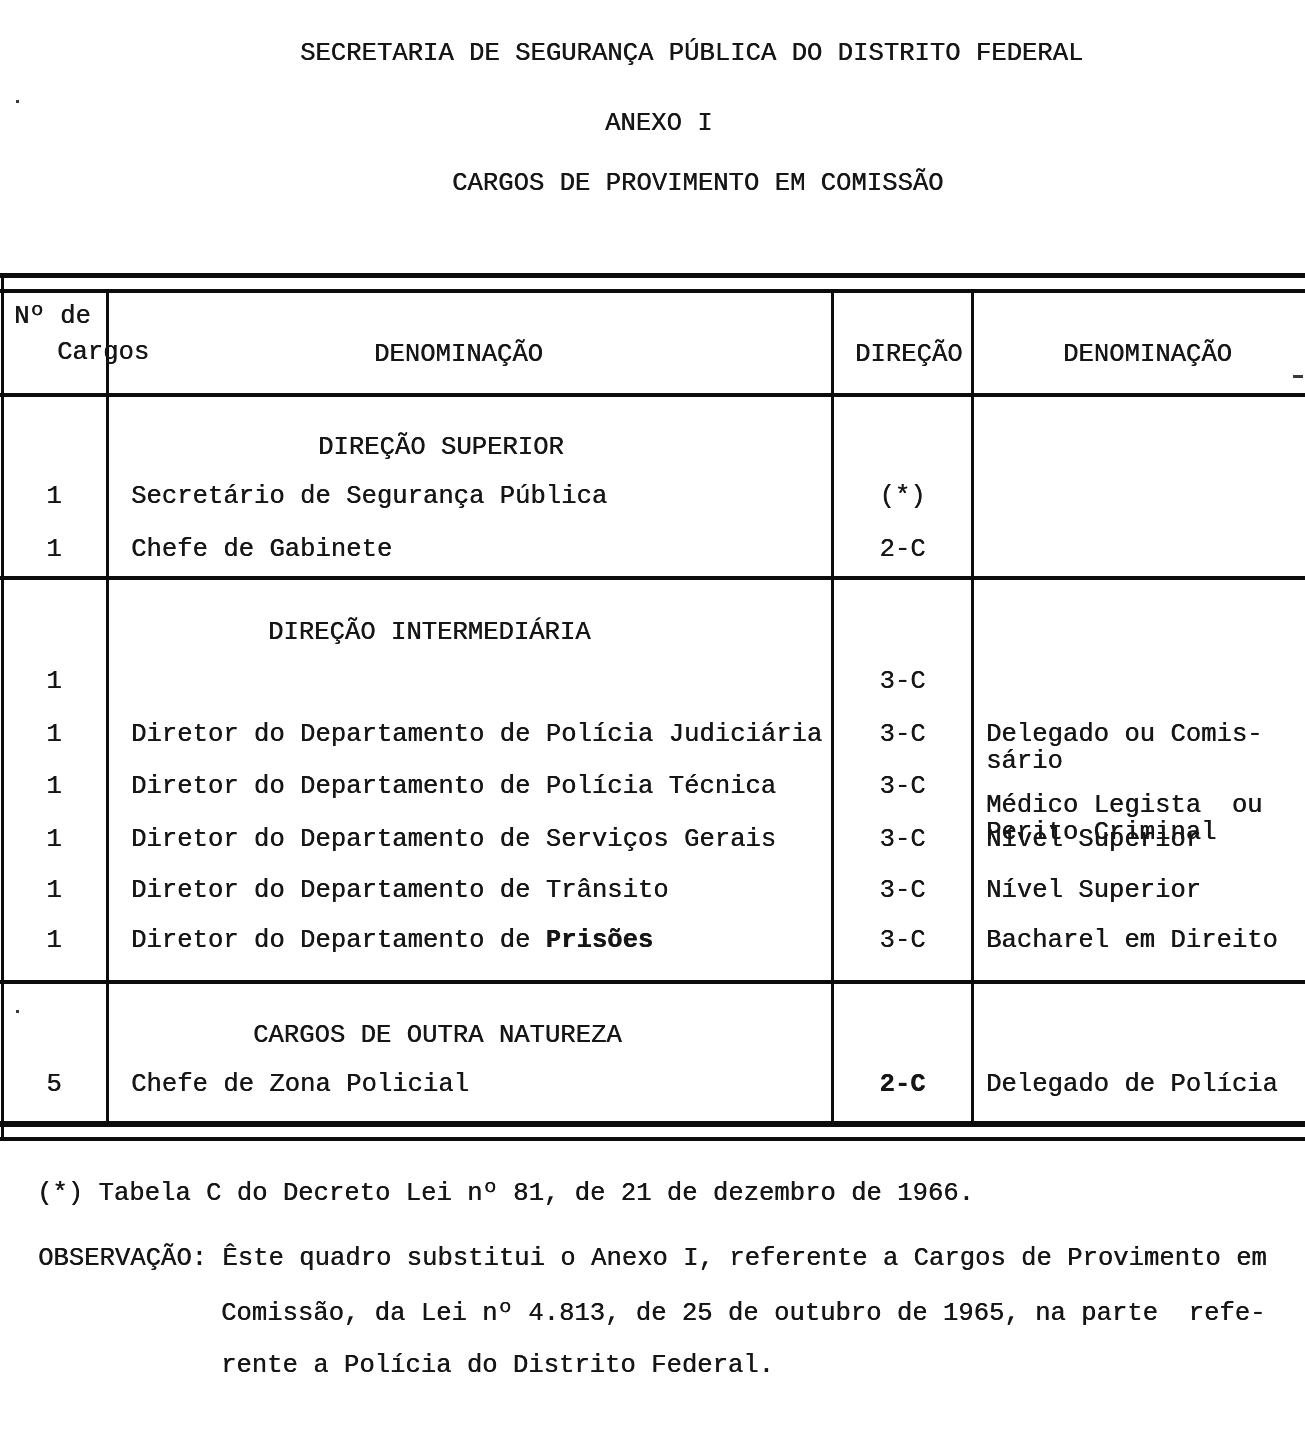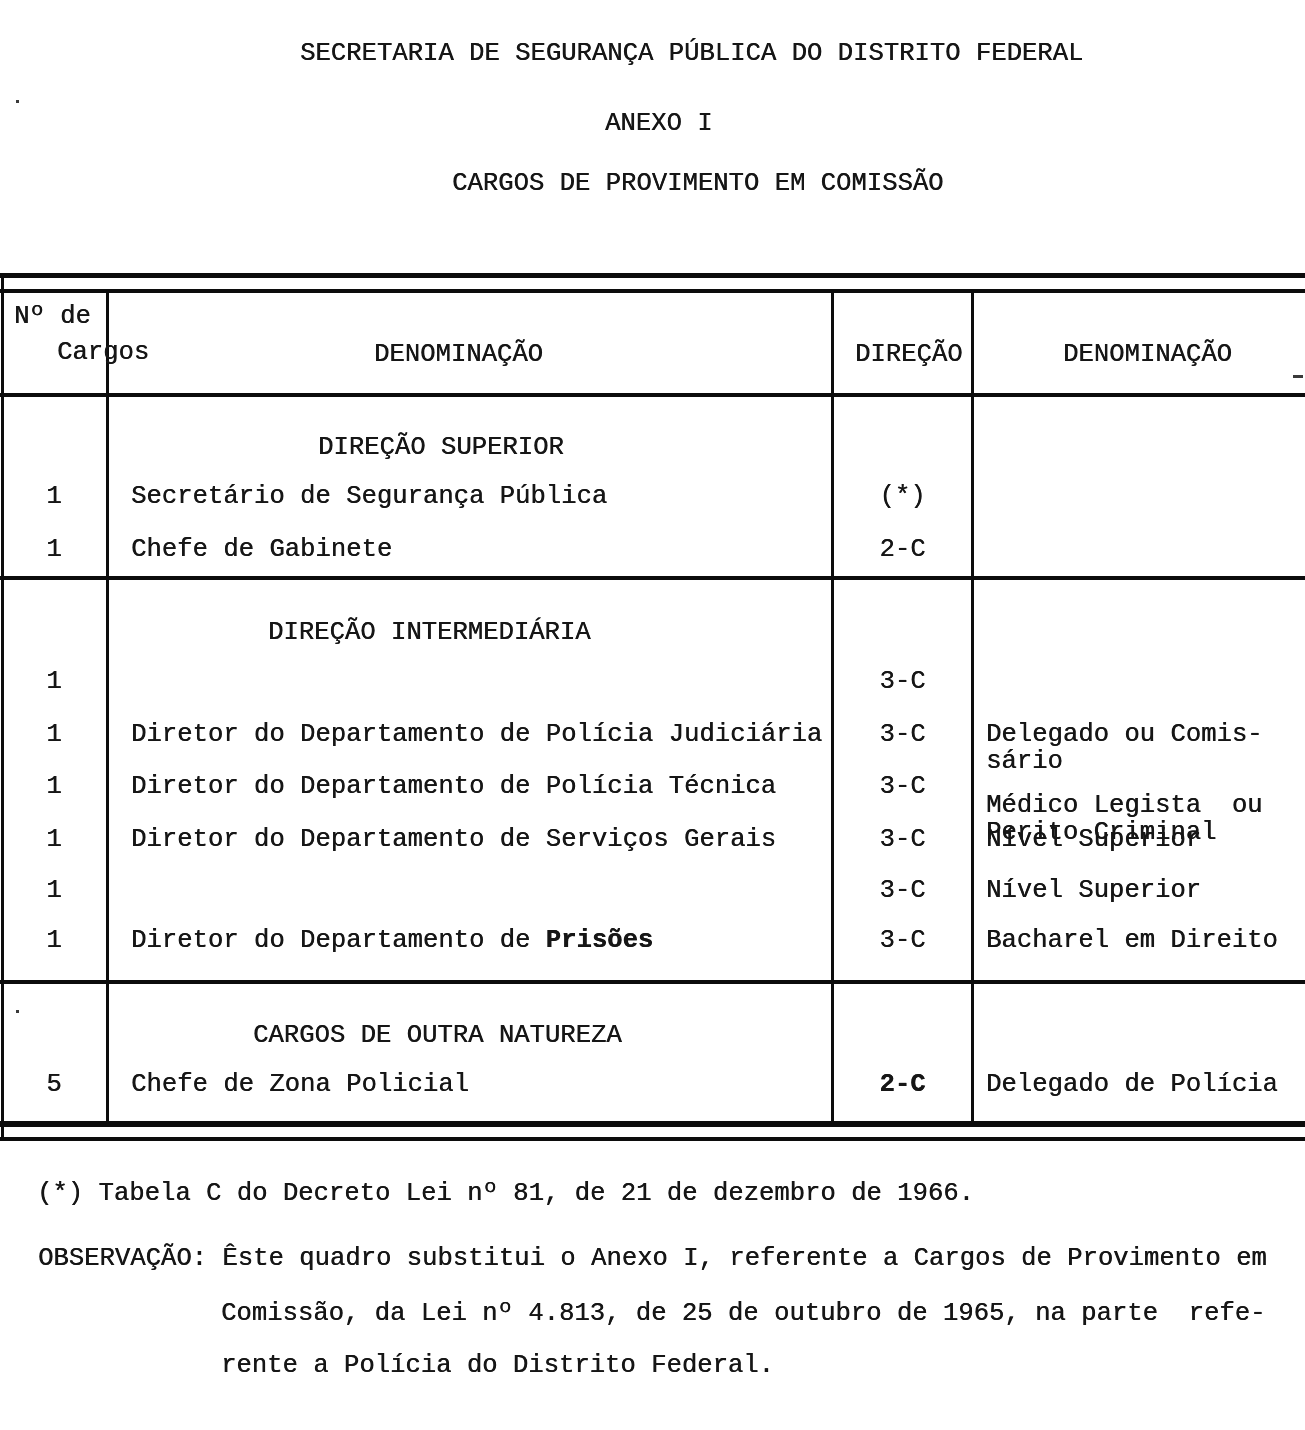--- a/index.html
+++ b/index.html
@@ -83,20 +83,21 @@
   <div class="t simb-cell" style="top:773px;">3-C</div>
   <div class="t qual-cell" style="top:773px;margin-top:19px;">Médico Legista  ou
 Perito Criminal</div>
 
   <div class="t num-cell" style="top:826px;">1</div>
   <div class="t denom-cell" style="top:826px;">Diretor do Departamento de Serviços Gerais</div>
   <div class="t simb-cell" style="top:826px;">3-C</div>
   <div class="t qual-cell" style="top:826px;">Nível Superior</div>
 
   <div class="t num-cell" style="top:877px;">1</div>
+  <div class="t denom-cell" style="top:877px;">Diretor do Departamento de Trânsito</div>
   <div class="t simb-cell" style="top:877px;">3-C</div>
   <div class="t qual-cell" style="top:877px;">Nível Superior</div>
 
   <div class="t num-cell" style="top:927px;">1</div>
   <div class="t denom-cell" style="top:927px;"><span>Diretor do Departamento de </span><span class="bold">Prisões</span></div>
   <div class="t simb-cell" style="top:927px;">3-C</div>
   <div class="t" style="left:253px;top:1022px;">CARGOS DE OUTRA NATUREZA</div>
 
   <div class="t qual-cell" style="top:927px;">Bacharel em Direito</div>
 

